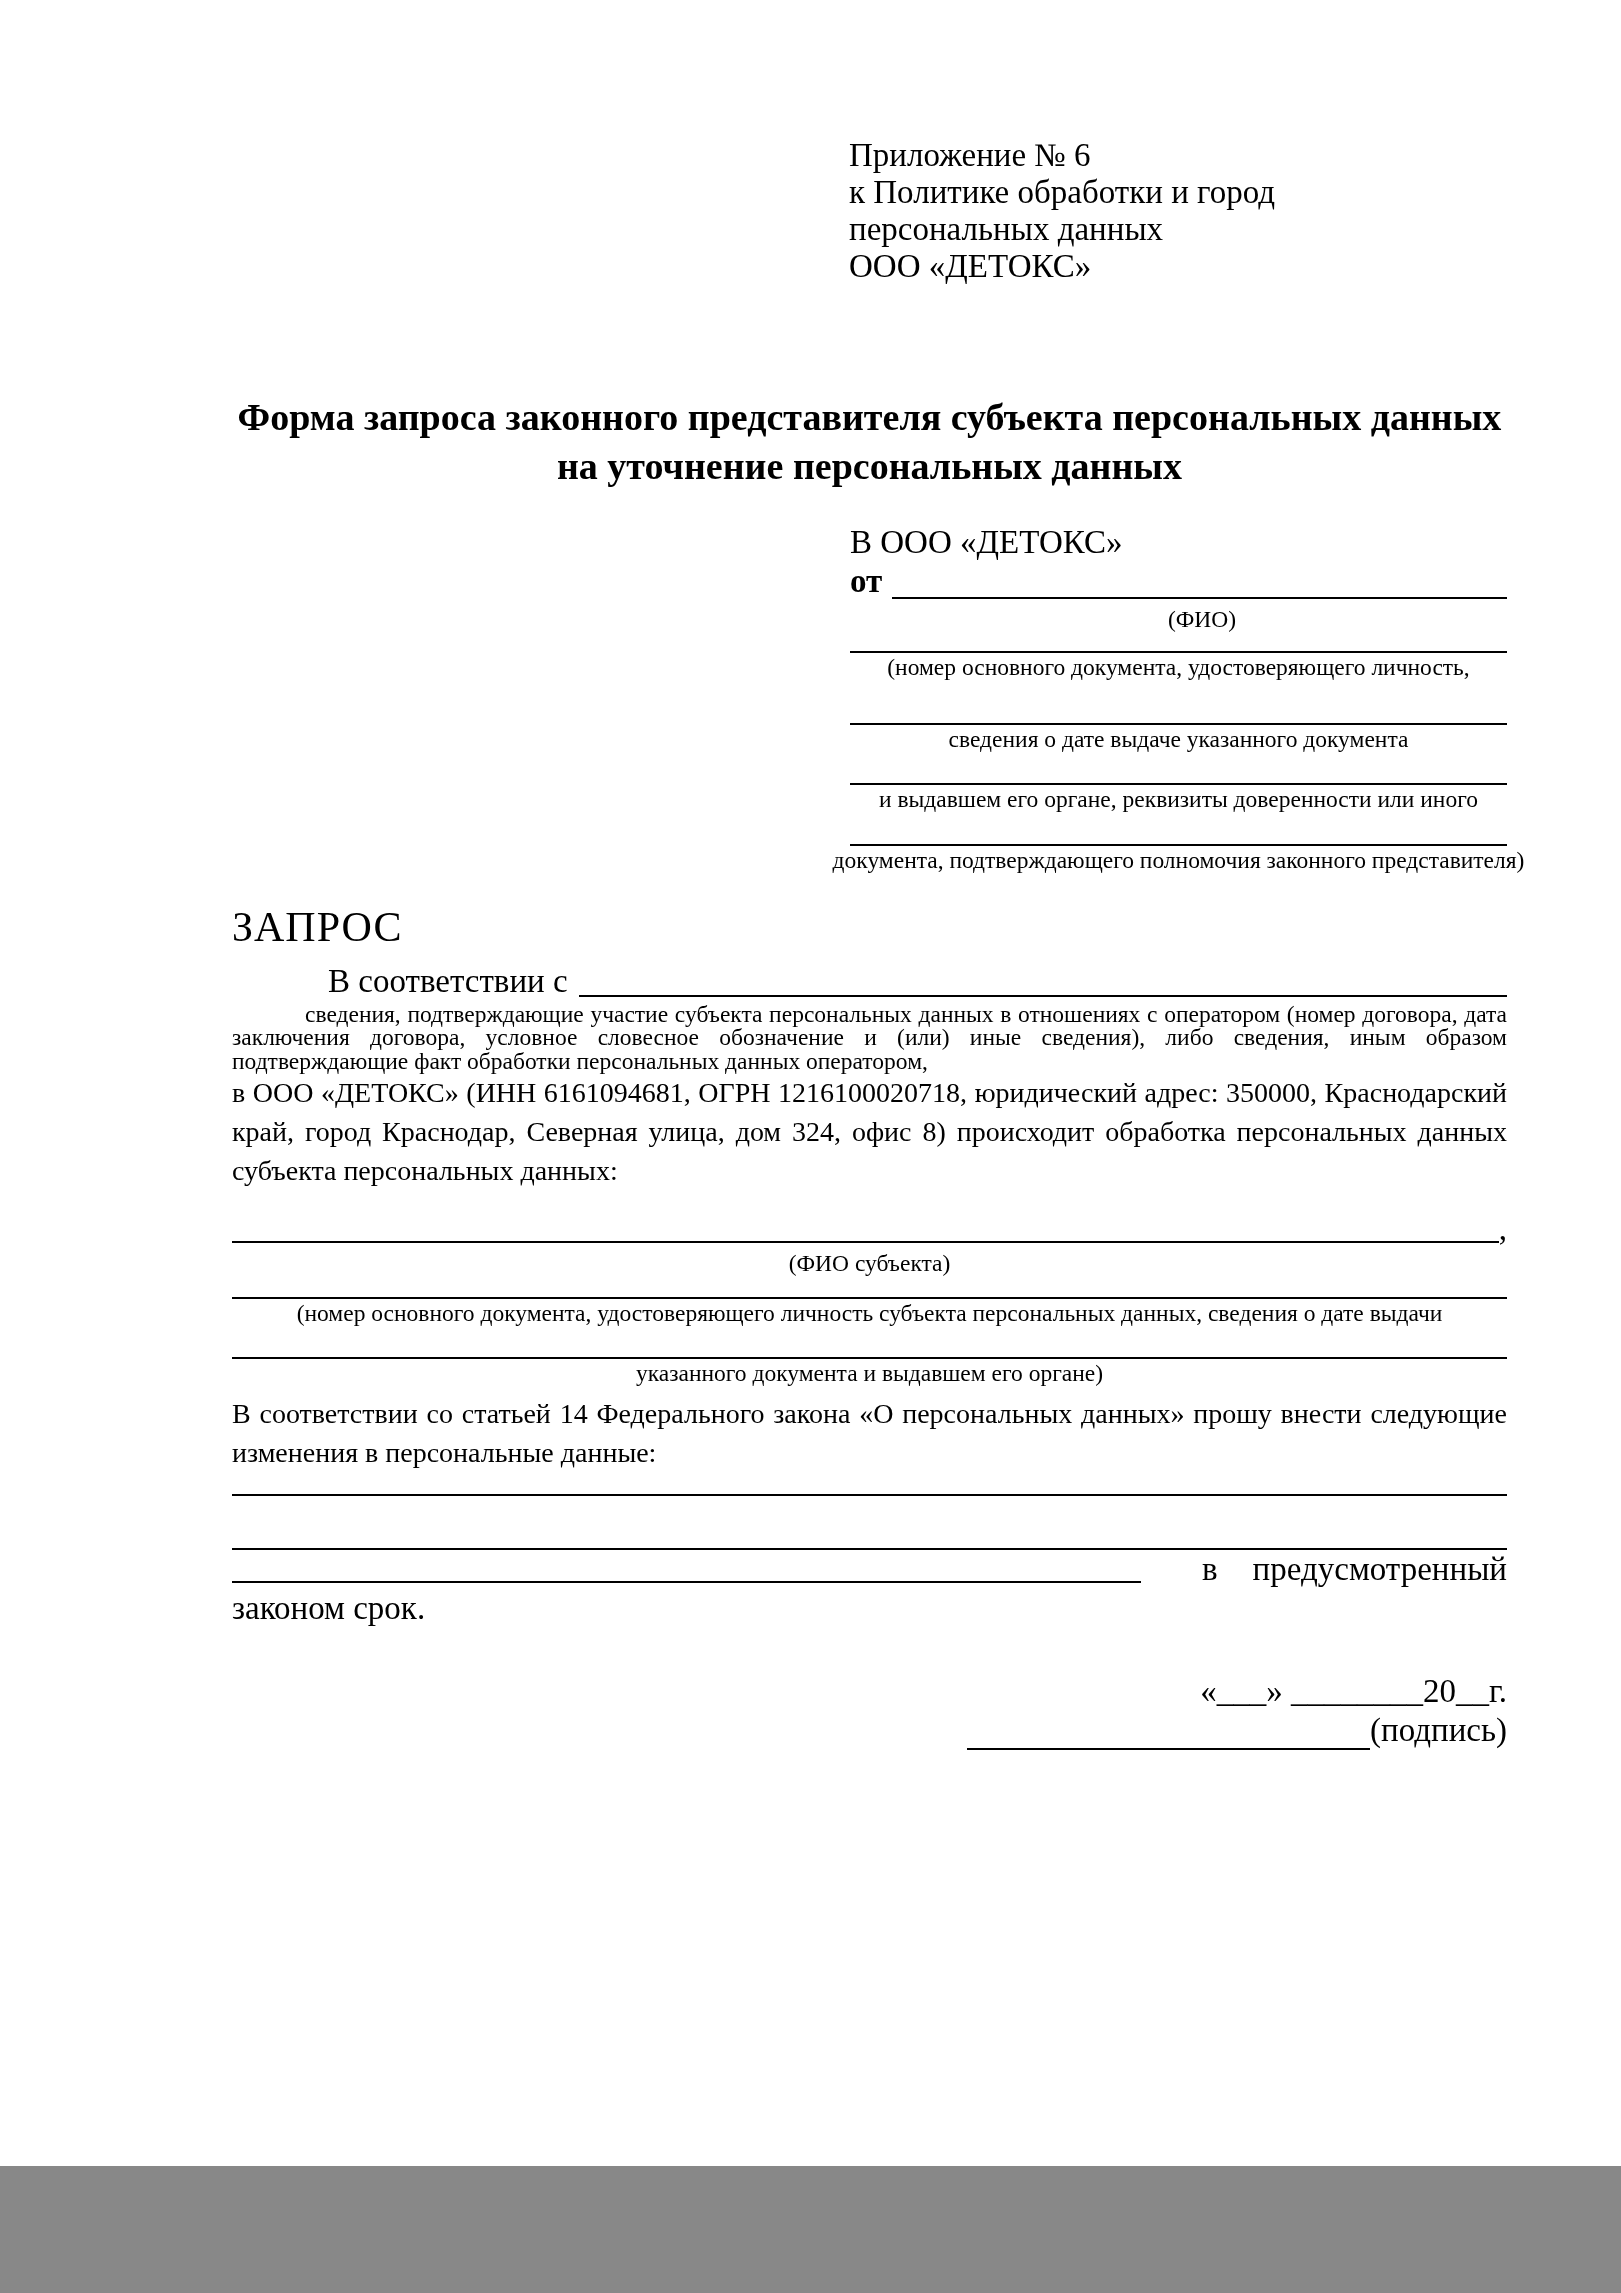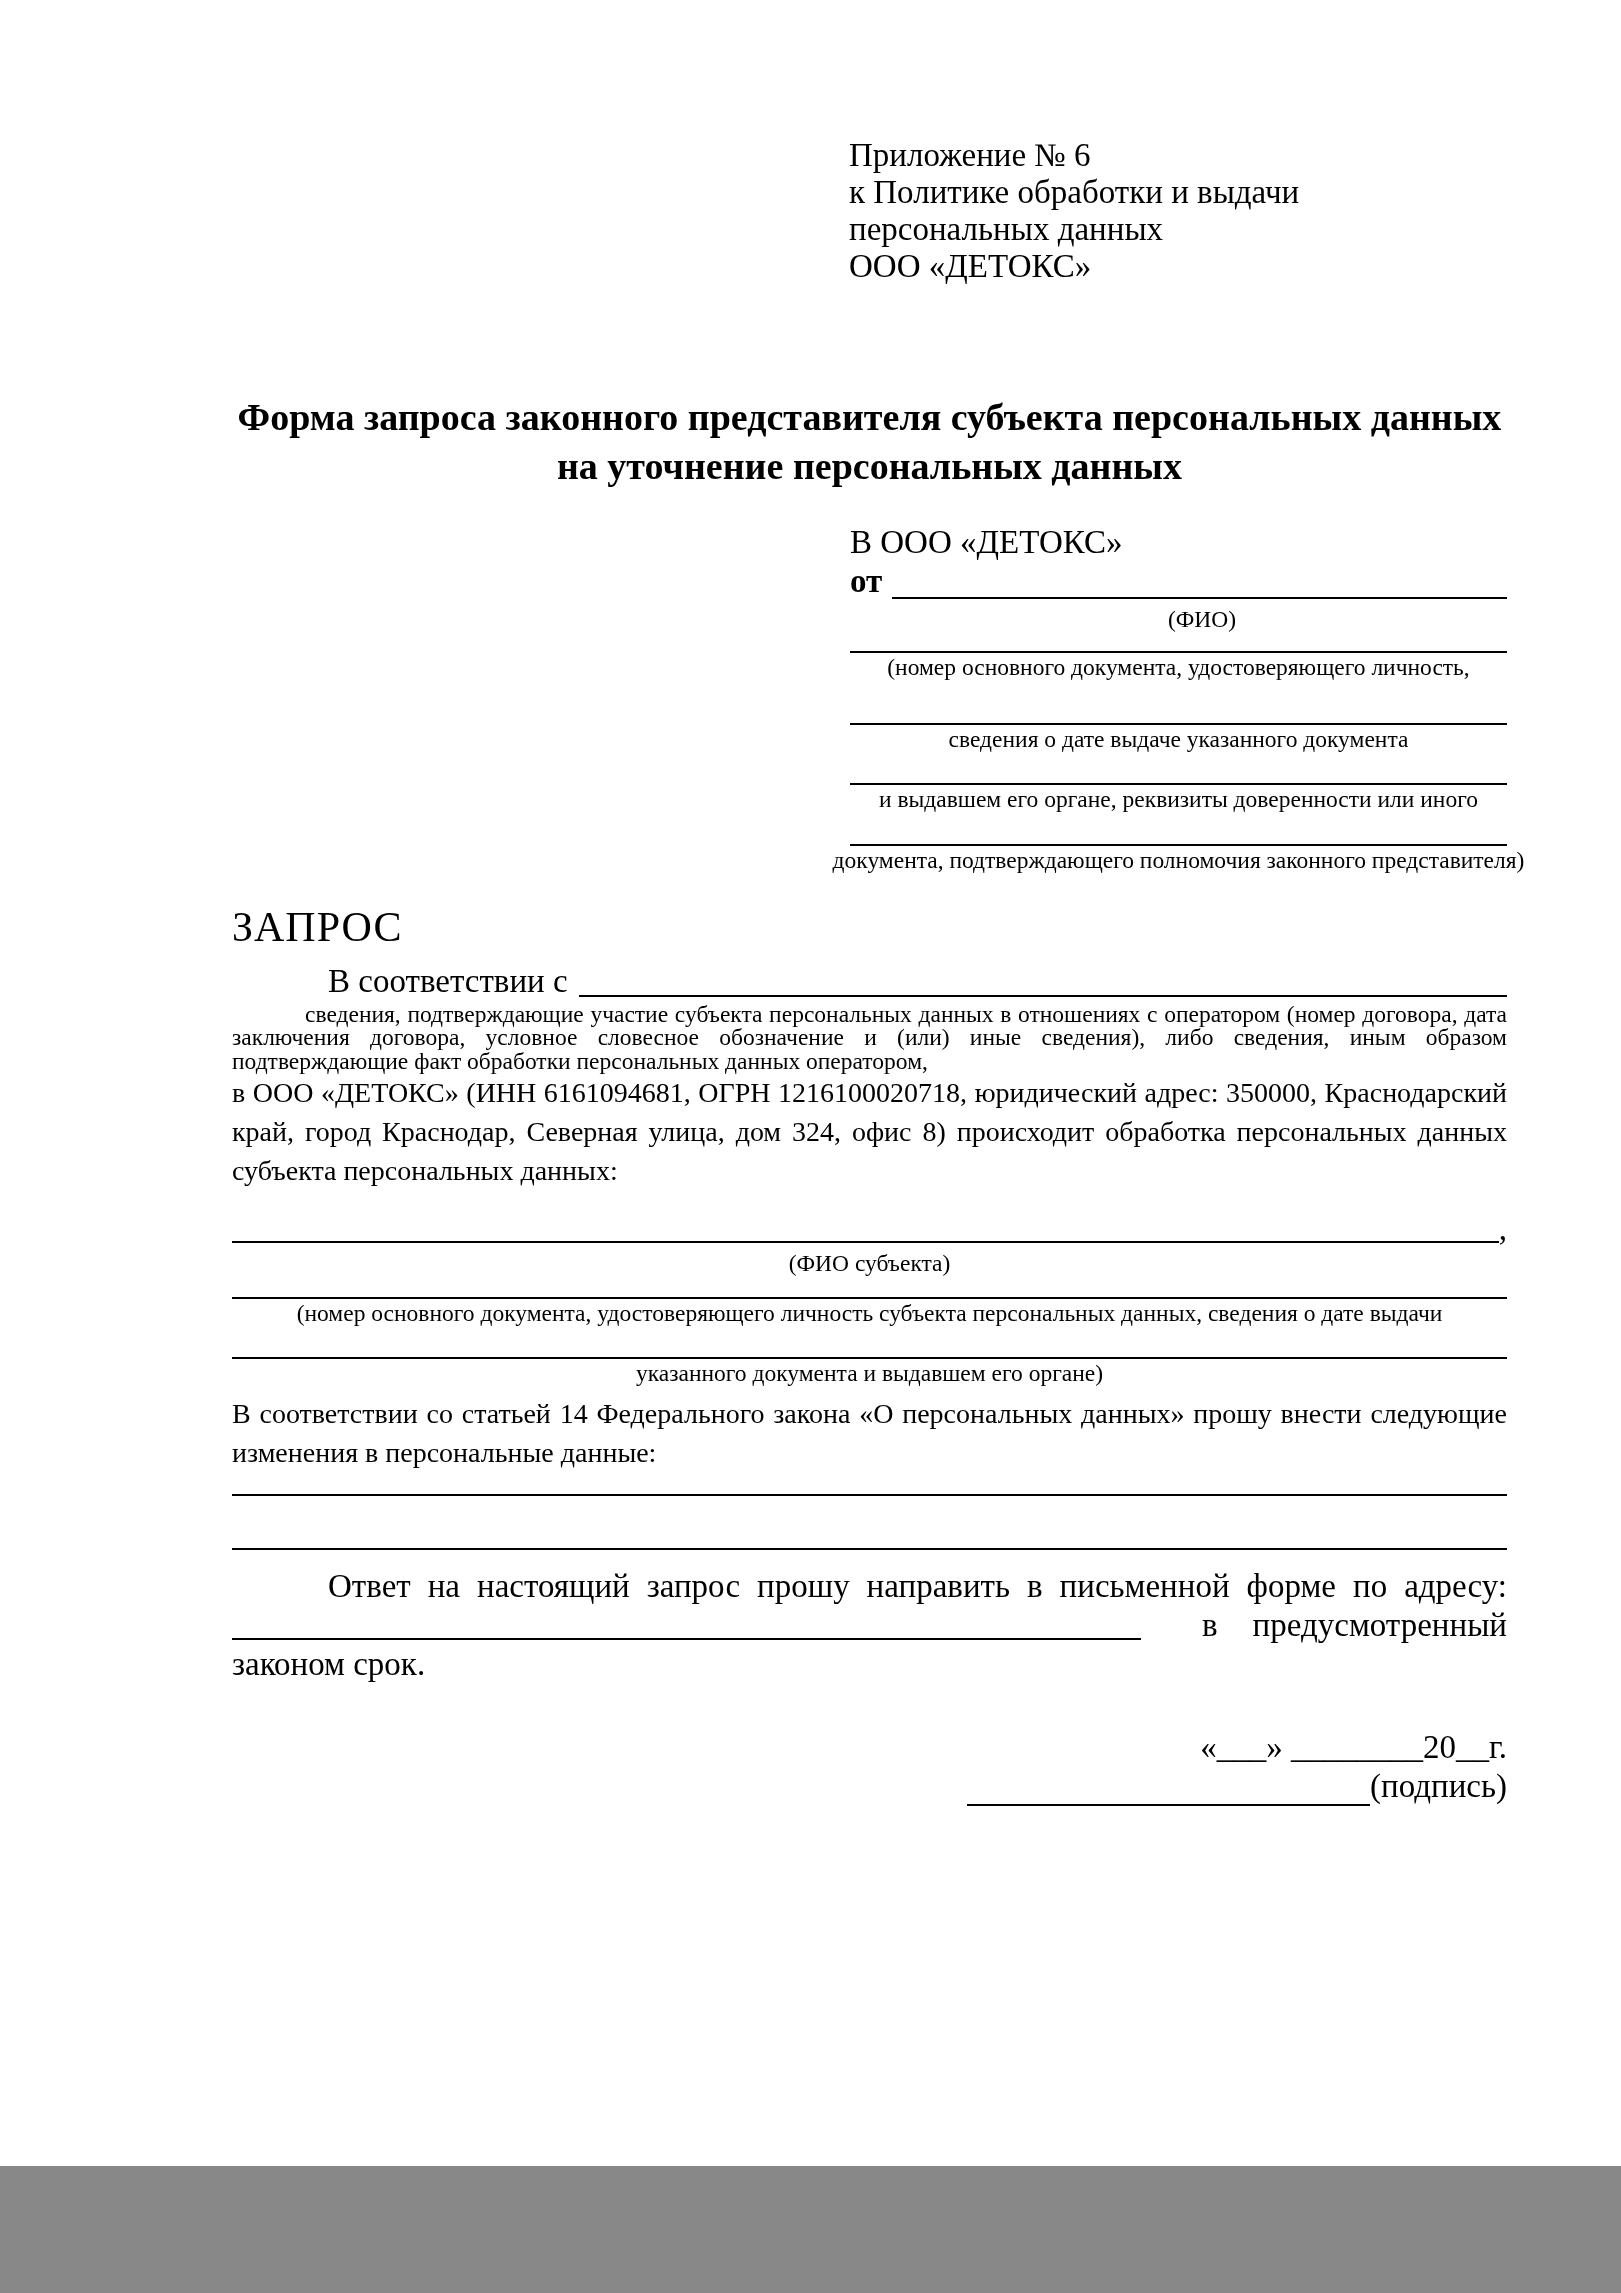--- a/index.html
+++ b/index.html
@@ -55,21 +55,21 @@
   .sig-line { width:403px; border-bottom:2.9px solid #000; height:33px; }
 </style>
 </head>
 <body>
 
 <div class="page">
   <div class="content">
 
     <div class="appendix">
       <div>Приложение № 6</div>
-      <div>к Политике обработки и выдачи</div>
+      <div>к Политике обработки и город</div>
       <div>персональных данных</div>
       <div>ООО «ДЕТОКС»</div>
     </div>
 
     <div class="doc-title">
       <div>Форма запроса законного представителя субъекта персональных данных</div>
       <div>на уточнение персональных данных</div>
     </div>
 
     <div class="addressee">
@@ -131,21 +131,20 @@
     <div class="rule" style="margin-top:29px"></div>
     <div class="cap">
       <span>указанного документа и выдавшем его органе)</span>
     </div>
 
     <div class="bodypar" style="margin-top:5.9px">В соответствии со статьей 14 Федерального закона «О персональных данных» прошу внести следующие изменения в персональные данные:</div>
 
     <div class="rule" style="margin-top:21.6px"></div>
     <div class="rule" style="margin-top:52px"></div>
 
-    <div class="resp1">Ответ на настоящий запрос прошу направить в письменной форме по адресу:</div>
     <div class="resp2">
       <span class="fl"></span>
       <span class="gapwords">
         <span>в</span>
         <span>предусмотренный</span>
       </span>
     </div>
     <div class="resp3">законом срок.</div>
 
     <div class="signoff">

